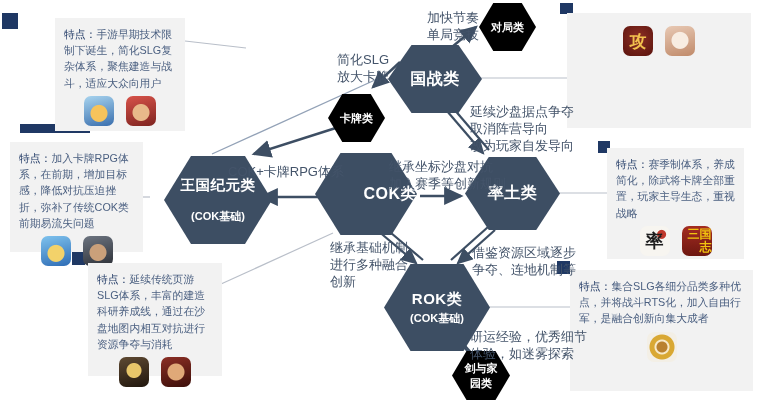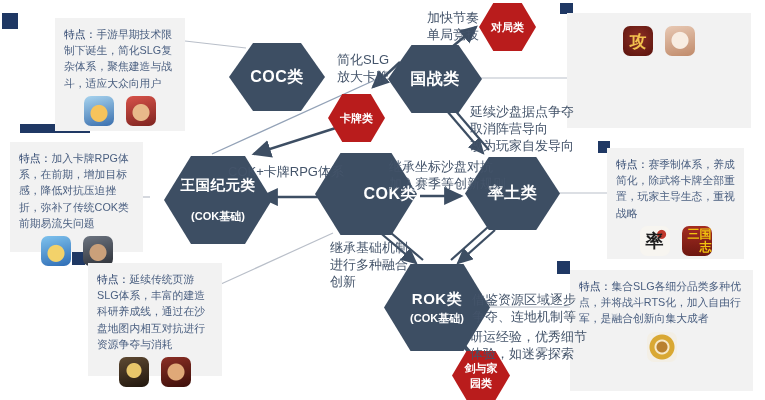--- a/index.html
+++ b/index.html
@@ -7,21 +7,21 @@
   #stage{position:relative;width:765px;height:400px;background:#ffffff;overflow:hidden;}
 
   
   #wires{position:absolute;left:0;top:0;pointer-events:none;}
 
   
   .hex{position:absolute;display:flex;flex-direction:column;align-items:center;justify-content:center;
        clip-path:polygon(25% 0,75% 0,100% 50%,75% 100%,25% 100%,0 50%);
        color:#fff;font-weight:bold;text-align:center;}
   .hex-dark{background:#3d4e63;}
-  .hex-gray{background:#b91c1c;}
+  .hex-gray{background:#000000;}
   .hex-main{font-size:16px;letter-spacing:.5px;}
   .hex-sub{font-size:11px;margin-top:2px;}
   .hex-small{font-size:11px;white-space:pre-line;line-height:1.35;}
 
   
   .fbox{position:absolute;background:#f2f2f2;padding:8px 9px 6px 9px;box-sizing:border-box;}
   .fbox p{margin:0;font-size:10.8px;line-height:1.5;color:#4a5f80;}
   .fbox .tag{font-weight:normal;color:#1f3864;}
   .icrow{display:flex;justify-content:center;gap:12px;margin-top:5px;}
   .ic{width:30px;height:30px;border-radius:7px;display:flex;align-items:center;justify-content:center;
@@ -84,23 +84,20 @@
     </g>
   </svg>
 
   <div class="accent" style="left:2px;top:13px;width:16px;height:16px;"></div>
   <div class="accent" style="left:20px;top:124px;width:70px;height:9px;"></div>
   <div class="accent" style="left:72px;top:252px;width:13px;height:13px;"></div>
   <div class="accent" style="left:560px;top:3px;width:13px;height:11px;"></div>
   <div class="accent" style="left:598px;top:141px;width:12px;height:12px;"></div>
   <div class="accent" style="left:557px;top:261px;width:13px;height:13px;"></div>
 
-  <div class="hex hex-dark" style="left:229px;top:43px;width:96px;height:68px;">
-    <span class="hex-main">COC类</span>
-  </div>
   <div class="hex hex-dark" style="left:388px;top:45px;width:94px;height:68px;">
     <span class="hex-main">国战类</span>
   </div>
   <div class="hex hex-gray" style="left:328px;top:94px;width:57px;height:48px;">
     <span class="hex-small">卡牌类</span>
   </div>
   <div class="hex hex-gray" style="left:479px;top:3px;width:57px;height:48px;">
     <span class="hex-small">对局类</span>
   </div>
   <div class="hex hex-dark" style="left:164px;top:156px;width:108px;height:88px;gap:12px;">
@@ -180,18 +177,18 @@
 放大卡牌</div>
   <div class="elabel" style="left:228px;top:164px;">COK+卡牌RPG体系</div>
   <div class="elabel" style="left:470px;top:104px;">延续沙盘据点争夺
 取消阵营导向
 改为玩家自发导向</div>
   <div class="elabel" style="left:389px;top:159px;">继承坐标沙盘对抗
 加入赛季等创新规则</div>
   <div class="elabel" style="left:330px;top:240px;">继承基础机制
 进行多种融合
 创新</div>
-  <div class="elabel" style="left:472px;top:245px;margin-top:47px;">借鉴资源区域逐步
+  <div class="elabel" style="left:472px;top:245px;">借鉴资源区域逐步
 争夺、连地机制等</div>
   <div class="elabel" style="left:470px;top:329px;">研运经验，优秀细节
 体验，如迷雾探索</div>
 
 </div>
 
 </body></html>

